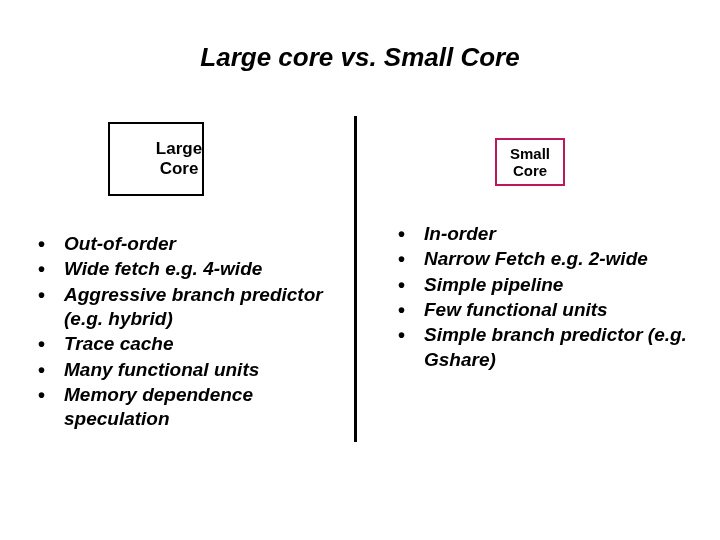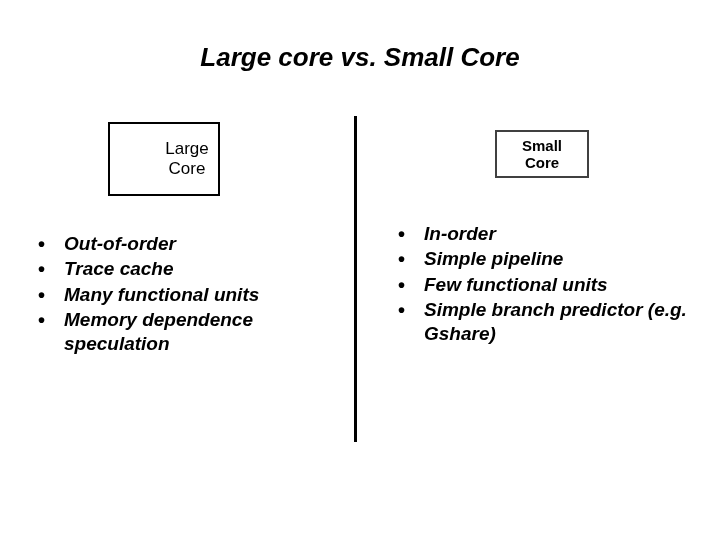--- a/index.html
+++ b/index.html
@@ -19,39 +19,39 @@
     width: 100%;
     text-align: center;
     font-size: 26px;
     font-weight: bold;
     font-style: italic;
   }
   .large-box {
     position: absolute;
     top: 122px;
     left: 108px;
-    width: 112px;
+    width: 96px;
     height: 74px;
     border: 2px solid #000;
     display: flex;
     align-items: center;
     justify-content: center;
     font-size: 17px;
-    font-weight: normal;
+    font-weight: bold;
     text-align: center;
     line-height: 1.2;
     padding-left: 46px;
   }
   .small-box {
     position: absolute;
-    top: 130px;
+    top: 138px;
     left: 495px;
-    width: 94px;
+    width: 70px;
     height: 48px;
-    border: 2px solid #404040;
+    border: 2px solid #be185d;
     display: flex;
     align-items: center;
     justify-content: center;
     font-size: 15px;
     font-weight: bold;
     text-align: center;
     line-height: 1.15;
   }
   .divider {
     position: absolute;
@@ -105,26 +105,29 @@
 
 <div class="small-box">
   <span>Small<br>Core</span>
 </div>
 
 <div class="divider"></div>
 
 <div class="left-list">
   <ul>
     <li>Out-of-order</li>
+    <li>Wide fetch e.g. 4-wide</li>
+    <li>Aggressive branch predictor (e.g. hybrid)</li>
     <li>Trace cache</li>
     <li>Many functional units</li>
     <li>Memory dependence speculation</li>
   </ul>
 </div>
 
 <div class="right-list">
   <ul>
     <li>In-order</li>
+    <li>Narrow Fetch e.g. 2-wide</li>
     <li>Simple pipeline</li>
     <li>Few functional units</li>
     <li>Simple branch predictor (e.g. Gshare)</li>
   </ul>
 </div>
 
 </body></html>

